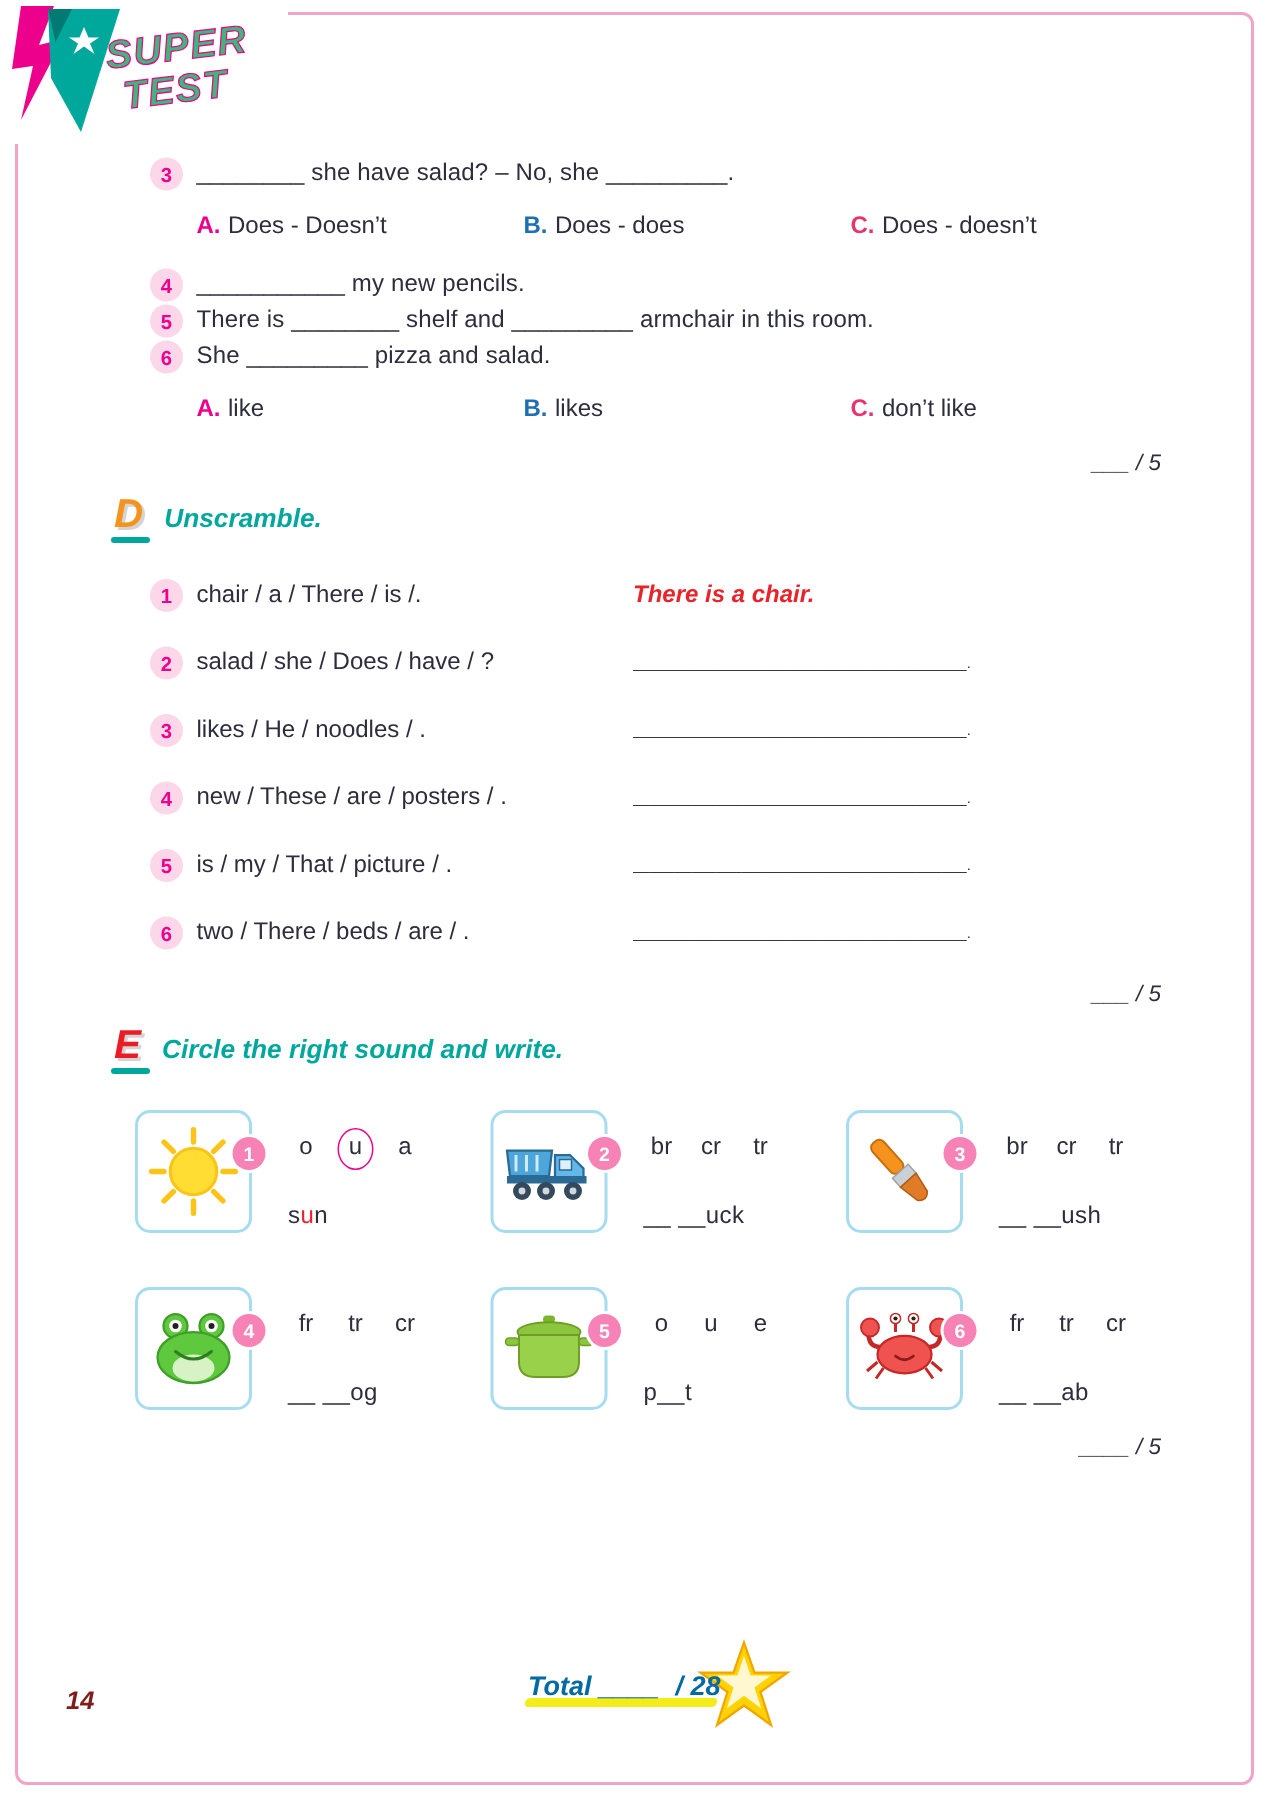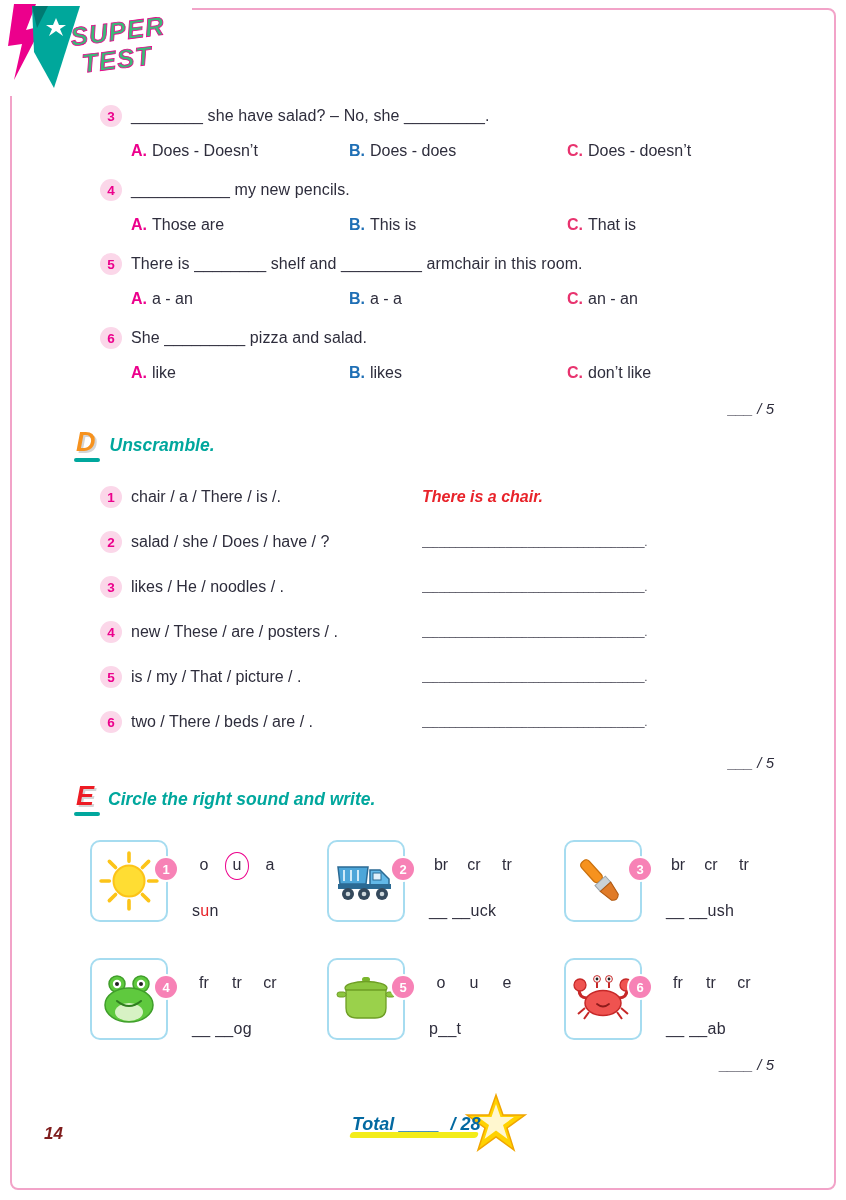--- a/index.html
+++ b/index.html
@@ -118,36 +118,26 @@
           <span class="opt"><b class="lB">B.</b><span>Does - does</span></span>
           <span class="opt"><b class="lC">C.</b><span>Does - doesn’t</span></span>
         </div>
       </div>
 
       <div class="q">
         <div class="q-line">
           <span class="num">4</span>
           <span class="q-text">___________ my new pencils.</span>
         </div>
-        <div class="opts">
-          <span class="opt"><b class="lA">A.</b><span>Those are</span></span>
-          <span class="opt"><b class="lB">B.</b><span>This is</span></span>
-          <span class="opt"><b class="lC">C.</b><span>That is</span></span>
-        </div>
       </div>
 
       <div class="q">
         <div class="q-line">
           <span class="num">5</span>
           <span class="q-text">There is ________ shelf and _________ armchair in this room.</span>
-        </div>
-        <div class="opts">
-          <span class="opt"><b class="lA">A.</b><span>a - an</span></span>
-          <span class="opt"><b class="lB">B.</b><span>a - a</span></span>
-          <span class="opt"><b class="lC">C.</b><span>an - an</span></span>
         </div>
       </div>
 
       <div class="q">
         <div class="q-line">
           <span class="num">6</span>
           <span class="q-text">She _________ pizza and salad.</span>
         </div>
         <div class="opts">
           <span class="opt"><b class="lA">A.</b><span>like</span></span>

